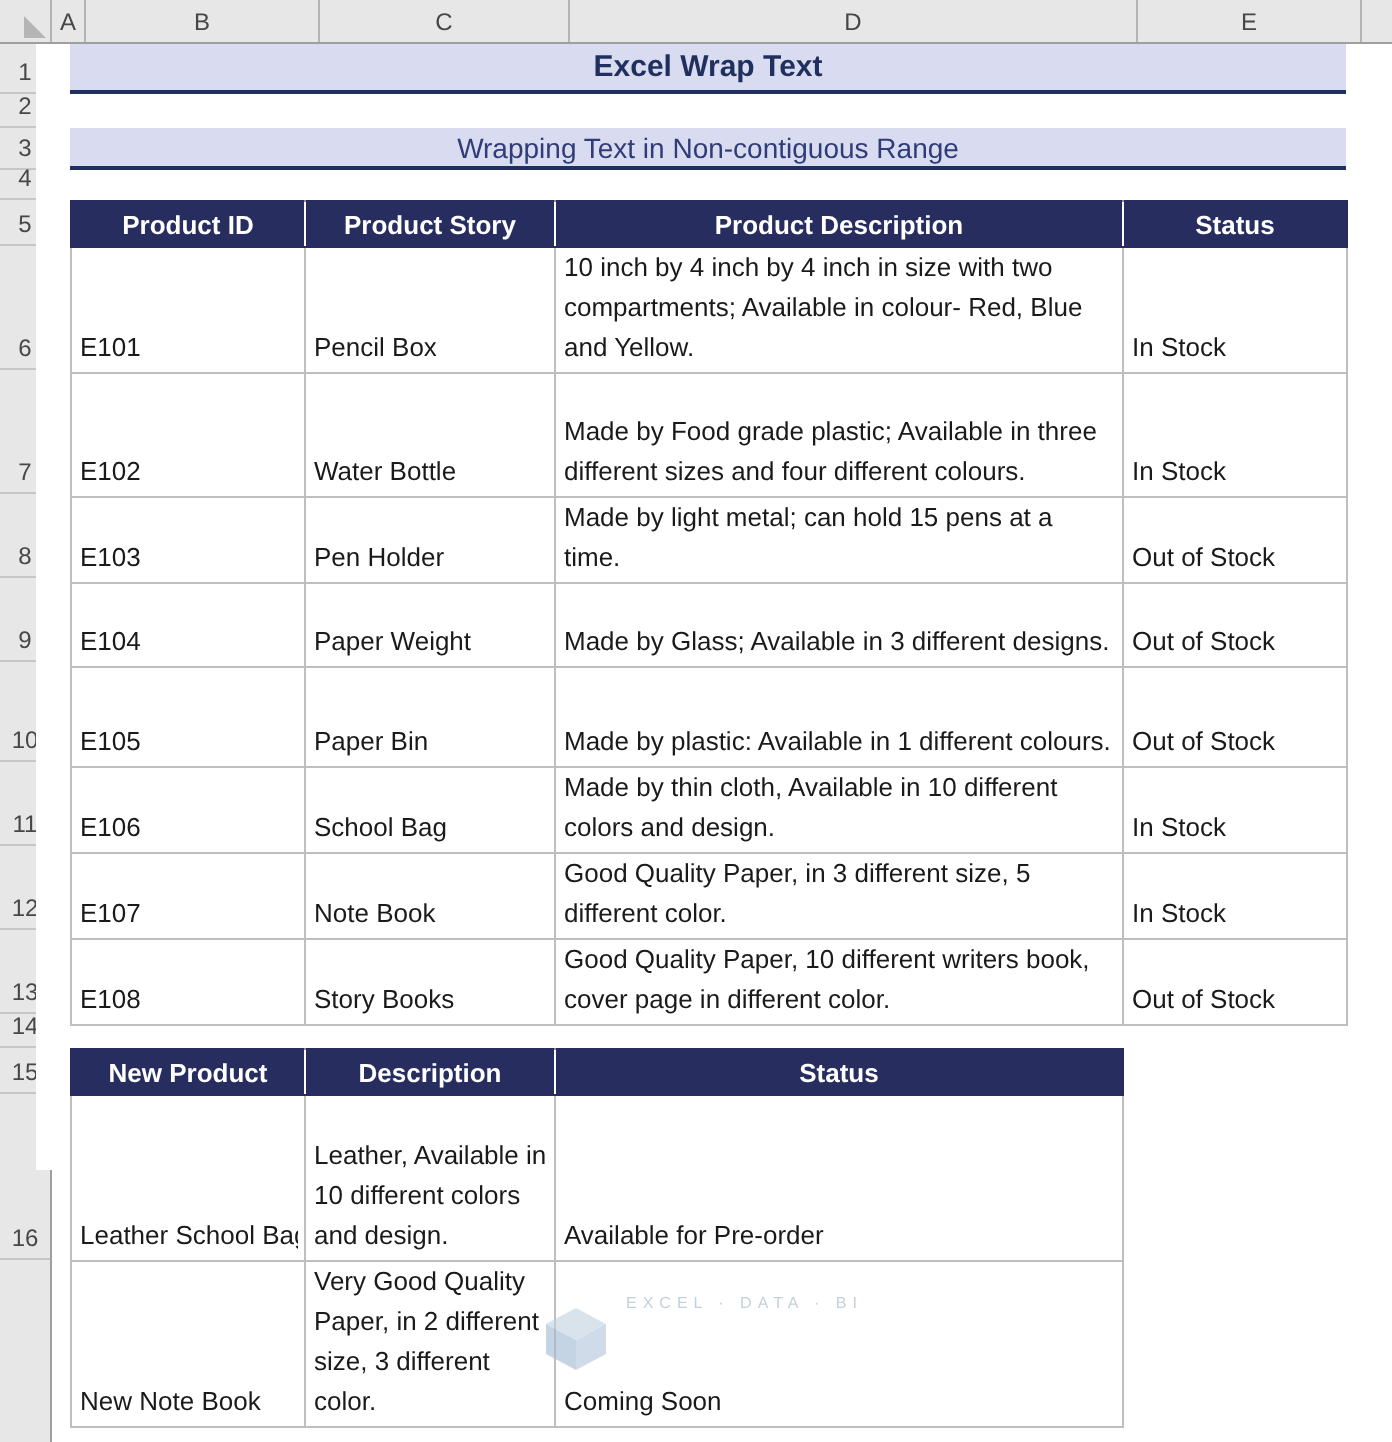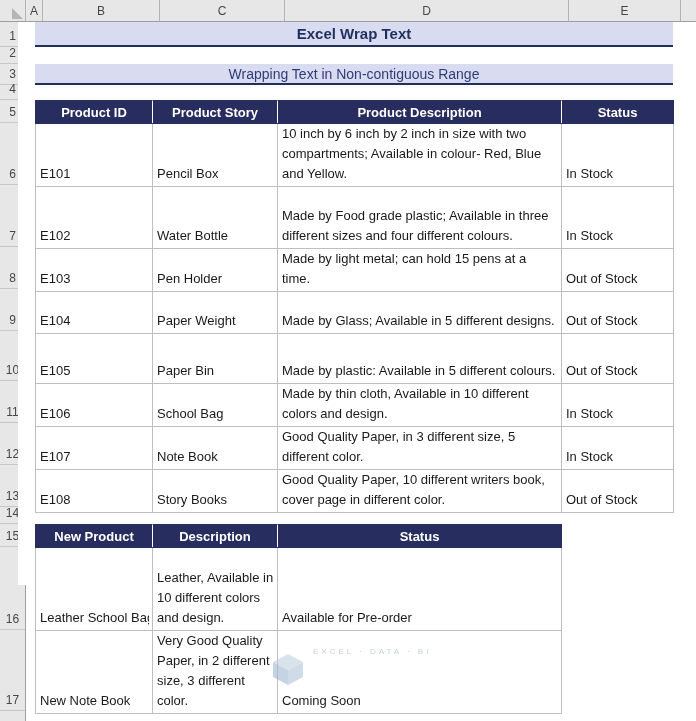--- a/index.html
+++ b/index.html
@@ -110,21 +110,20 @@
     <div class="gutter-cell" style="height:62px">7</div>
     <div class="gutter-cell" style="height:42px">8</div>
     <div class="gutter-cell" style="height:42px">9</div>
     <div class="gutter-cell" style="height:50px">10</div>
     <div class="gutter-cell" style="height:42px">11</div>
     <div class="gutter-cell" style="height:42px">12</div>
     <div class="gutter-cell" style="height:42px">13</div>
     <div class="gutter-cell" style="height:17px">14</div>
     <div class="gutter-cell" style="height:23px">15</div>
     <div class="gutter-cell" style="height:83px">16</div>
-    <div class="gutter-cell" style="height:81px">17</div>
     <div class="gutter-cell" style="height:10px;border-bottom:none"></div>
   </div>
 
   <div class="canvas">
 
     <div class="banner banner-main">
         <span>Excel Wrap Text</span>
       </div>
 
     <div class="banner banner-sub">
@@ -141,45 +140,45 @@
       <tbody>
           <tr style="height:23px">
         <th>Product ID</th>
         <th>Product Story</th>
         <th>Product Description</th>
         <th>Status</th>
       </tr>
       <tr style="height:62px">
         <td>E101</td>
         <td>Pencil Box</td>
-        <td>10 inch by 6 inch by 2 inch in size with two compartments; Available in colour- Red, Blue and Yellow.</td>
+        <td>10 inch by 4 inch by 4 inch in size with two compartments; Available in colour- Red, Blue and Yellow.</td>
         <td>In Stock</td>
       </tr>
       <tr style="height:62px">
         <td>E102</td>
         <td>Water Bottle</td>
         <td>Made by Food grade plastic; Available in three different sizes and four different colours.</td>
         <td>In Stock</td>
       </tr>
       <tr style="height:42px">
         <td>E103</td>
         <td>Pen Holder</td>
         <td>Made by light metal; can hold 15 pens at a time.</td>
         <td>Out of Stock</td>
       </tr>
       <tr style="height:42px">
         <td>E104</td>
         <td>Paper Weight</td>
-        <td>Made by Glass; Available in 5 different designs.</td>
+        <td>Made by Glass; Available in 3 different designs.</td>
         <td>Out of Stock</td>
       </tr>
       <tr style="height:50px">
         <td>E105</td>
         <td>Paper Bin</td>
-        <td>Made by plastic: Available in 5 different colours.</td>
+        <td>Made by plastic: Available in 1 different colours.</td>
         <td>Out of Stock</td>
       </tr>
       <tr style="height:42px">
         <td>E106</td>
         <td>School Bag</td>
         <td>Made by thin cloth, Available in 10 different colors and design.</td>
         <td>In Stock</td>
       </tr>
       <tr style="height:42px">
         <td>E107</td>

